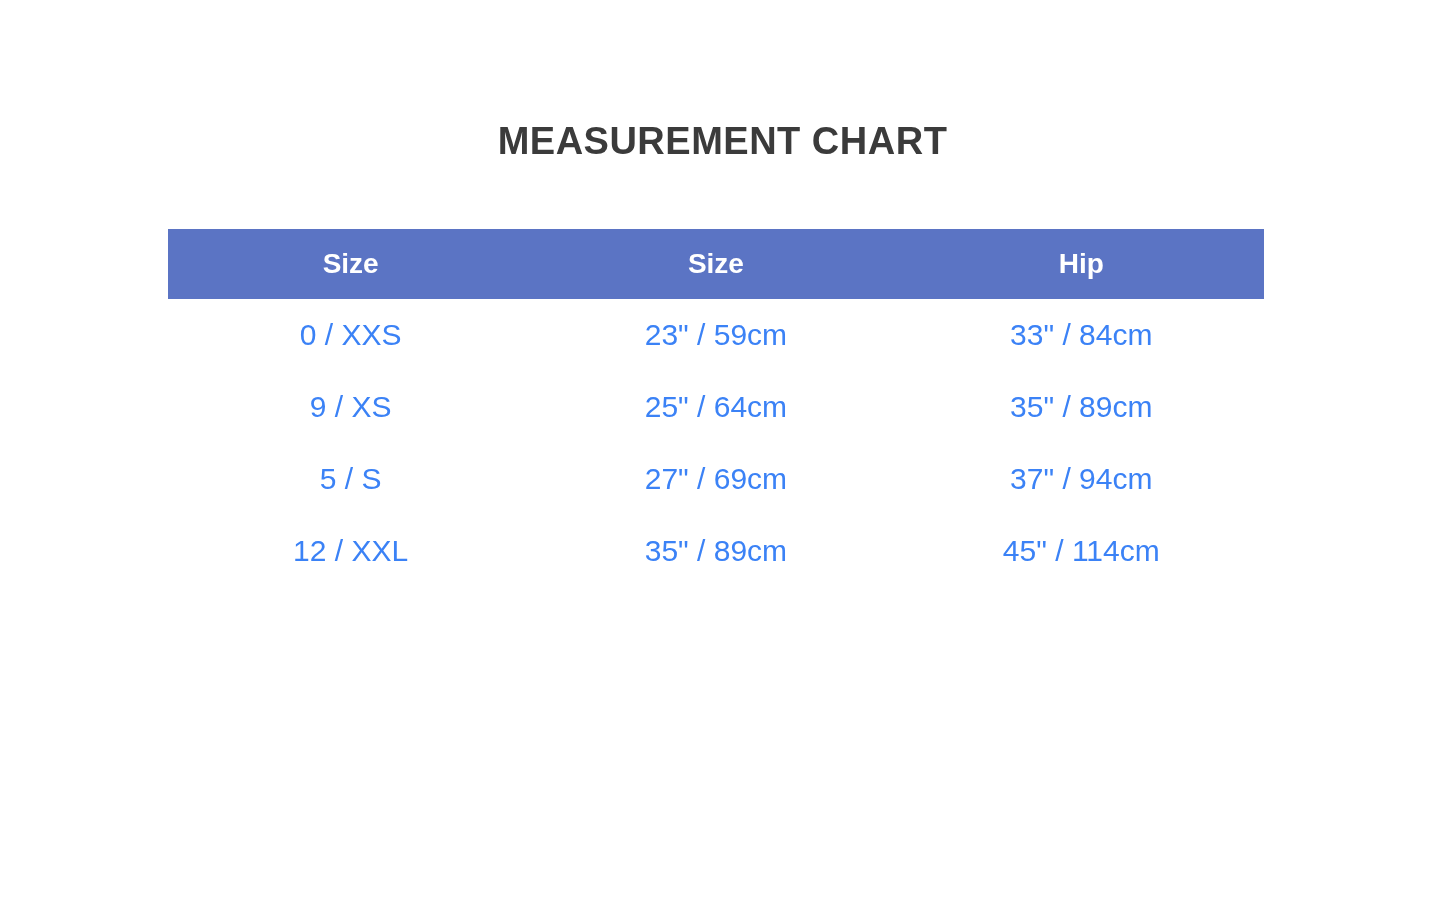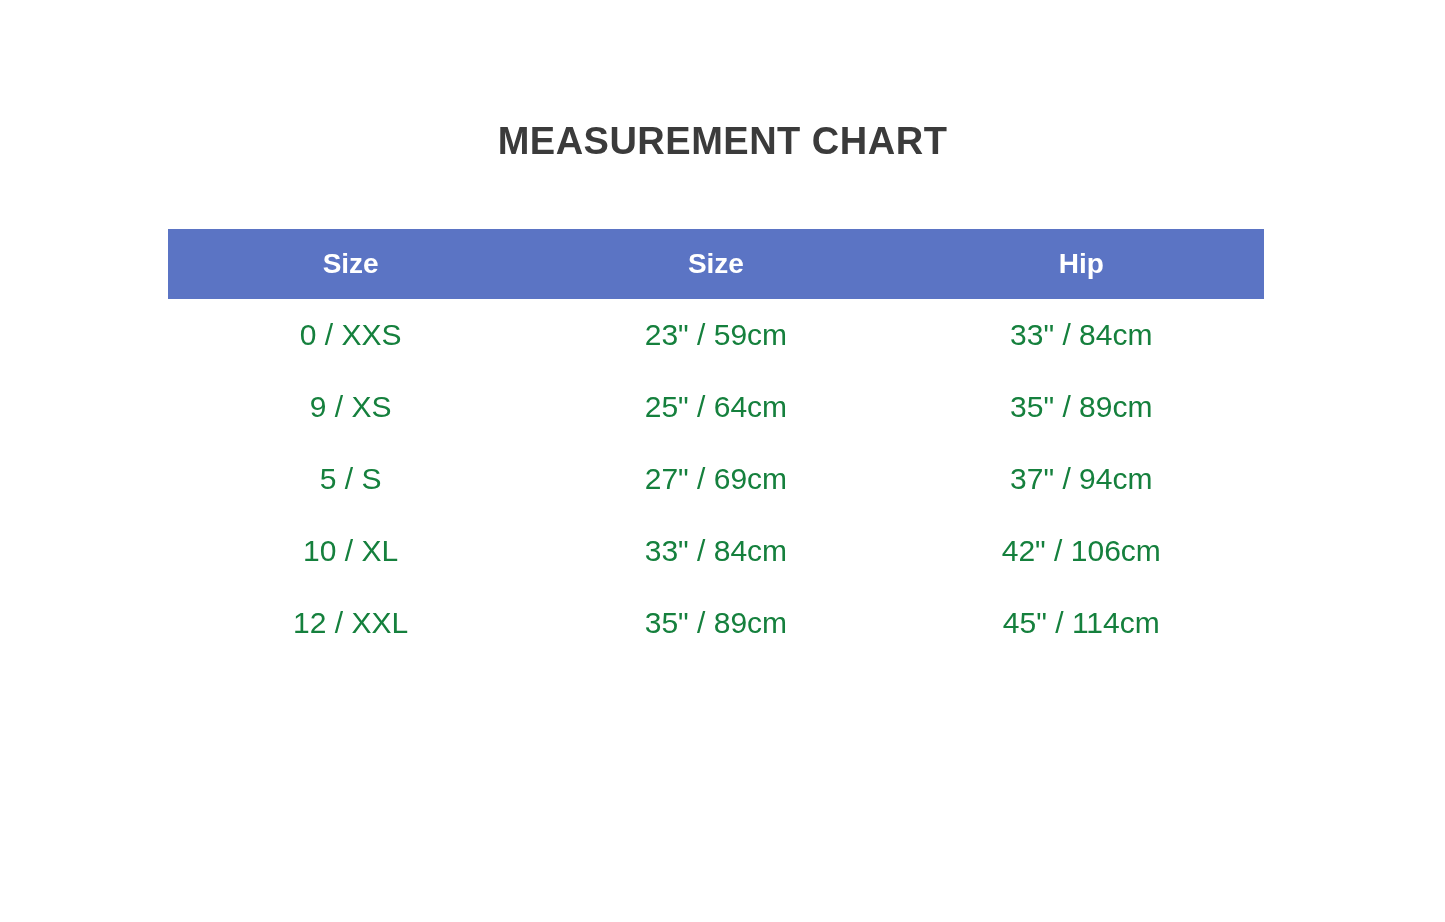--- a/index.html
+++ b/index.html
@@ -52,21 +52,21 @@
     text-align: center;
     vertical-align: middle;
     font-family: "Liberation Sans", sans-serif;
     border: none;
   }
   table.size-table tbody td {
     height: 70px;
     text-align: center;
     vertical-align: middle;
     font-size: 30px;
-    color: #15803d;
+    color: #3b82f6;
     font-family: "Liberation Sans", sans-serif;
     border: none;
     font-weight: normal;
   }
   table.size-table col.c-size { width: 33.33%; }
   table.size-table col.c-waist { width: 33.33%; }
   table.size-table col.c-hip { width: 33.34%; }
 </style>
 </head>
 <body>
@@ -99,25 +99,20 @@
           <td>9 / XS</td>
           <td>25" / 64cm</td>
           <td>35" / 89cm</td>
         </tr>
         <tr>
           <td>5 / S</td>
           <td>27" / 69cm</td>
           <td>37" / 94cm</td>
         </tr>
         <tr>
-          <td>10 / XL</td>
-          <td>33" / 84cm</td>
-          <td>42" / 106cm</td>
-        </tr>
-        <tr>
           <td>12 / XXL</td>
           <td>35" / 89cm</td>
           <td>45" / 114cm</td>
         </tr>
       </tbody>
     </table>
   </div>
 
 </div>
 

